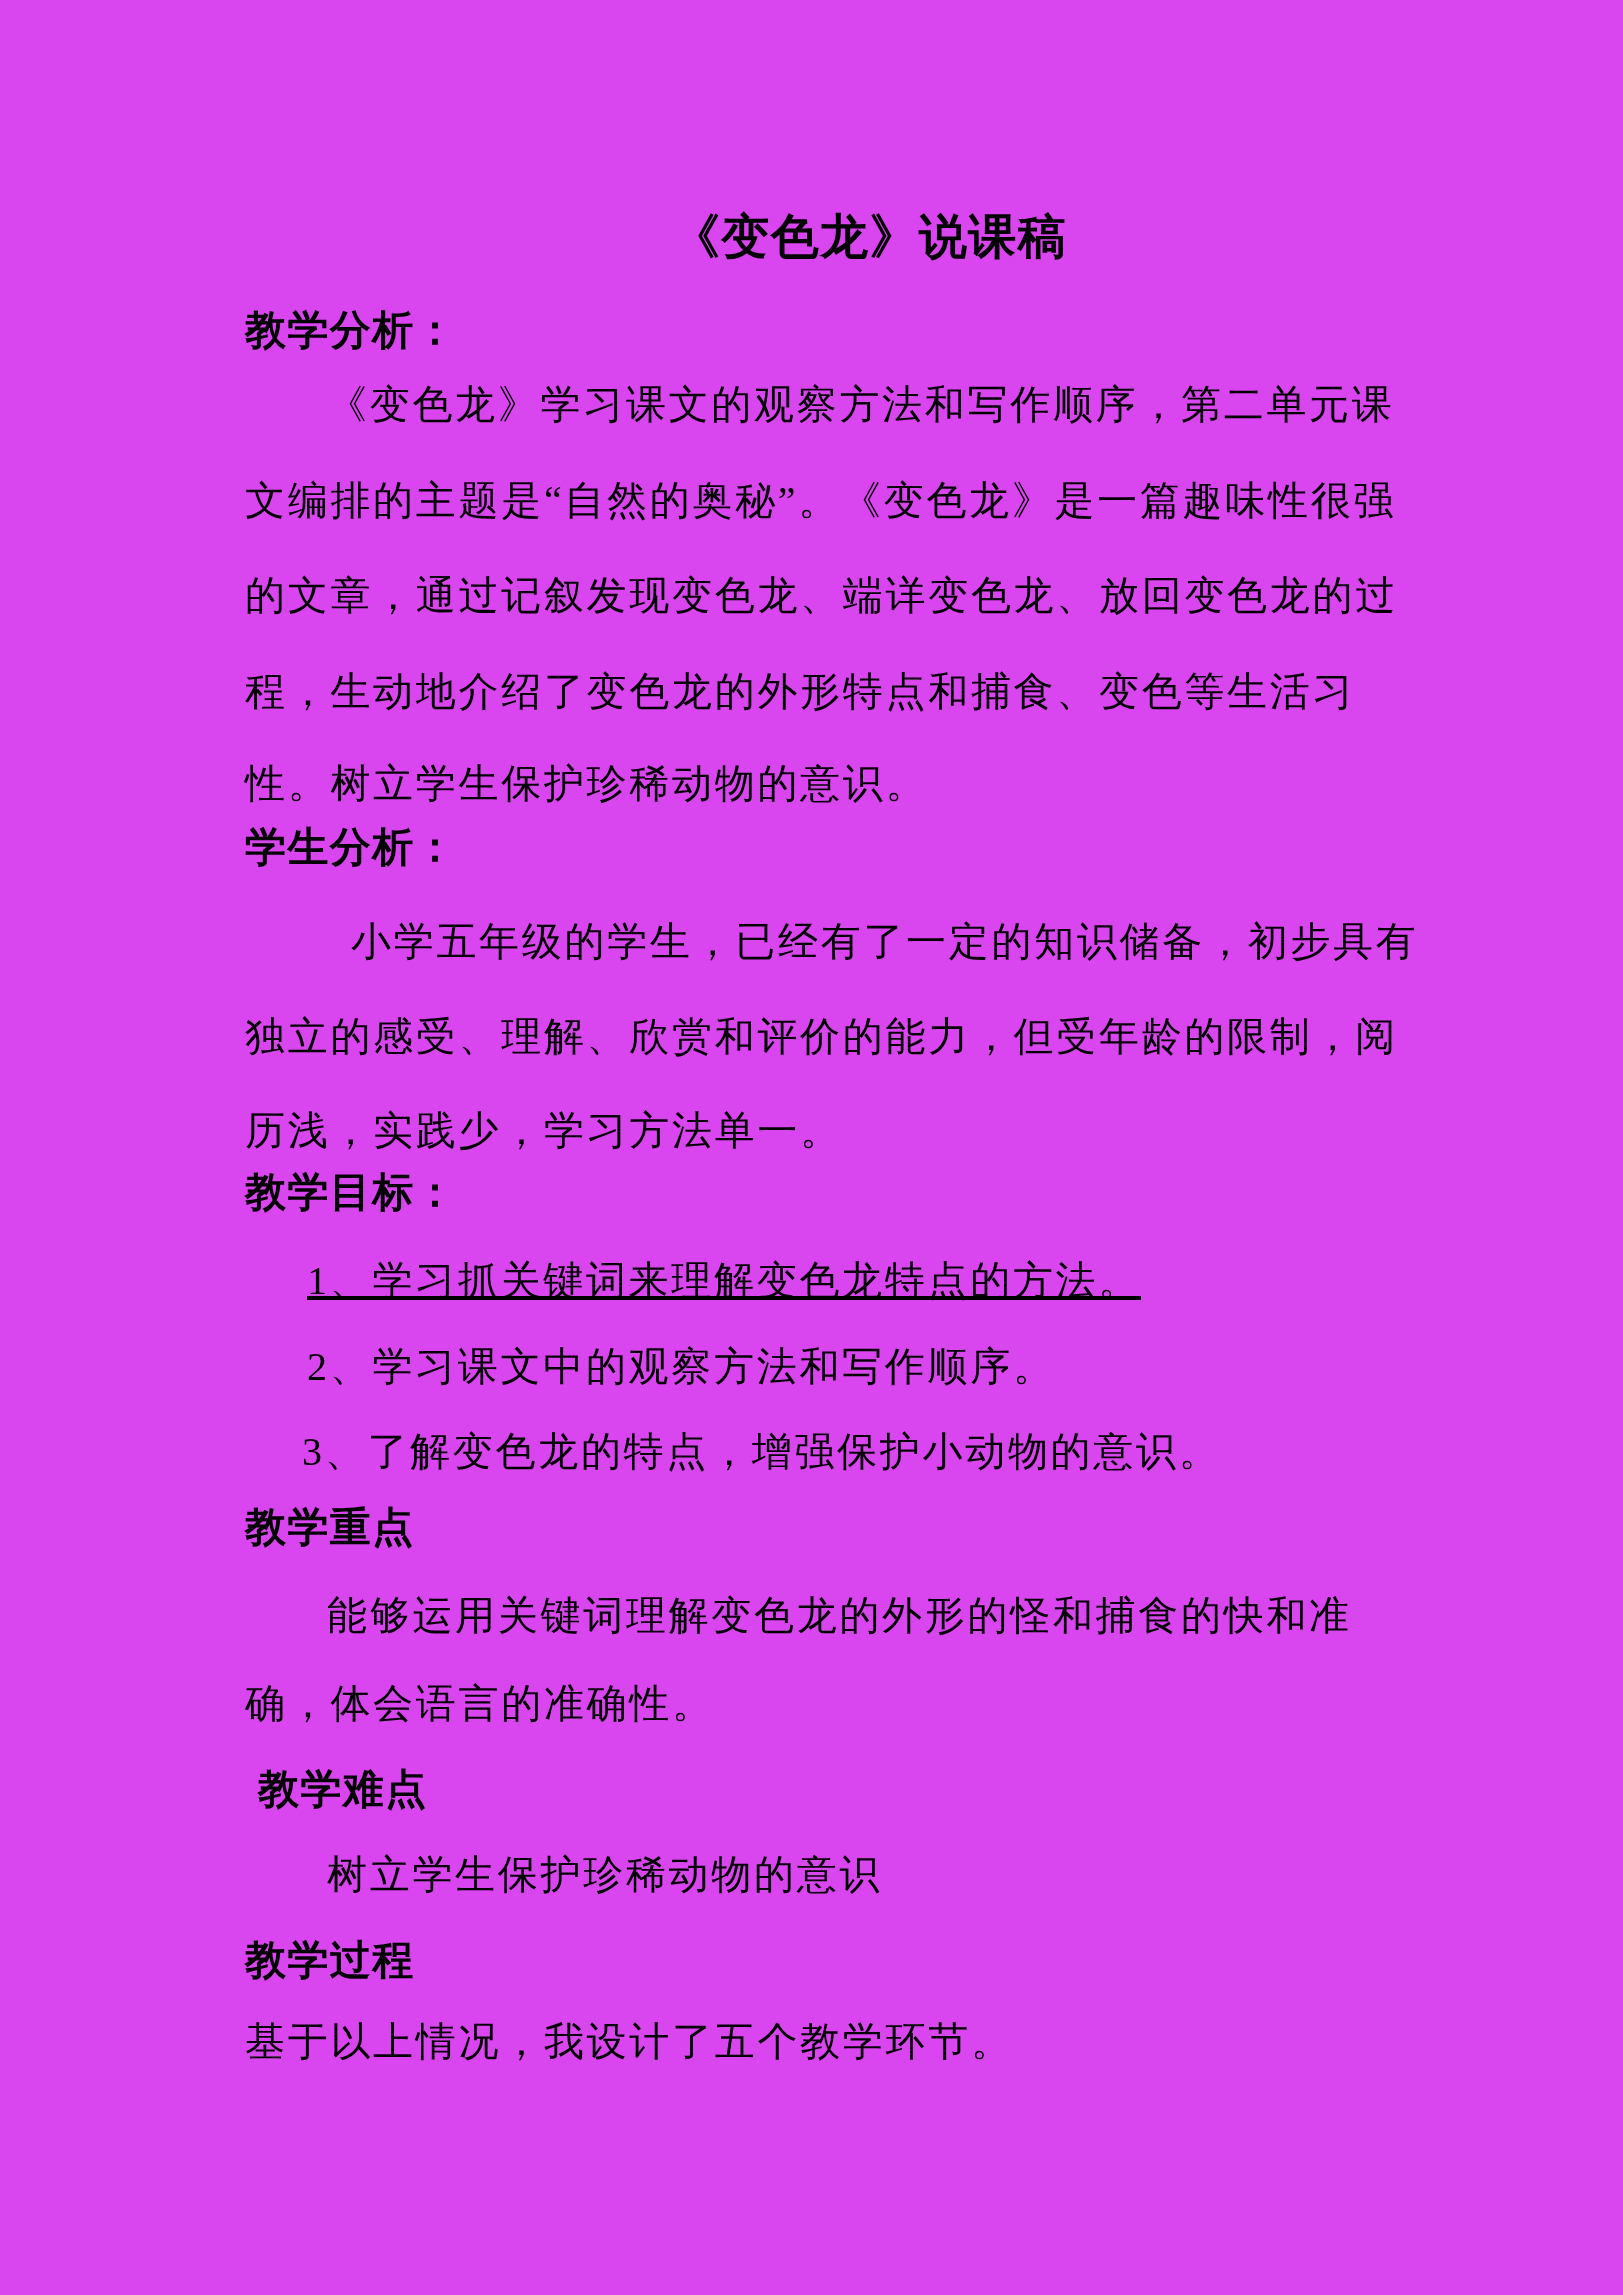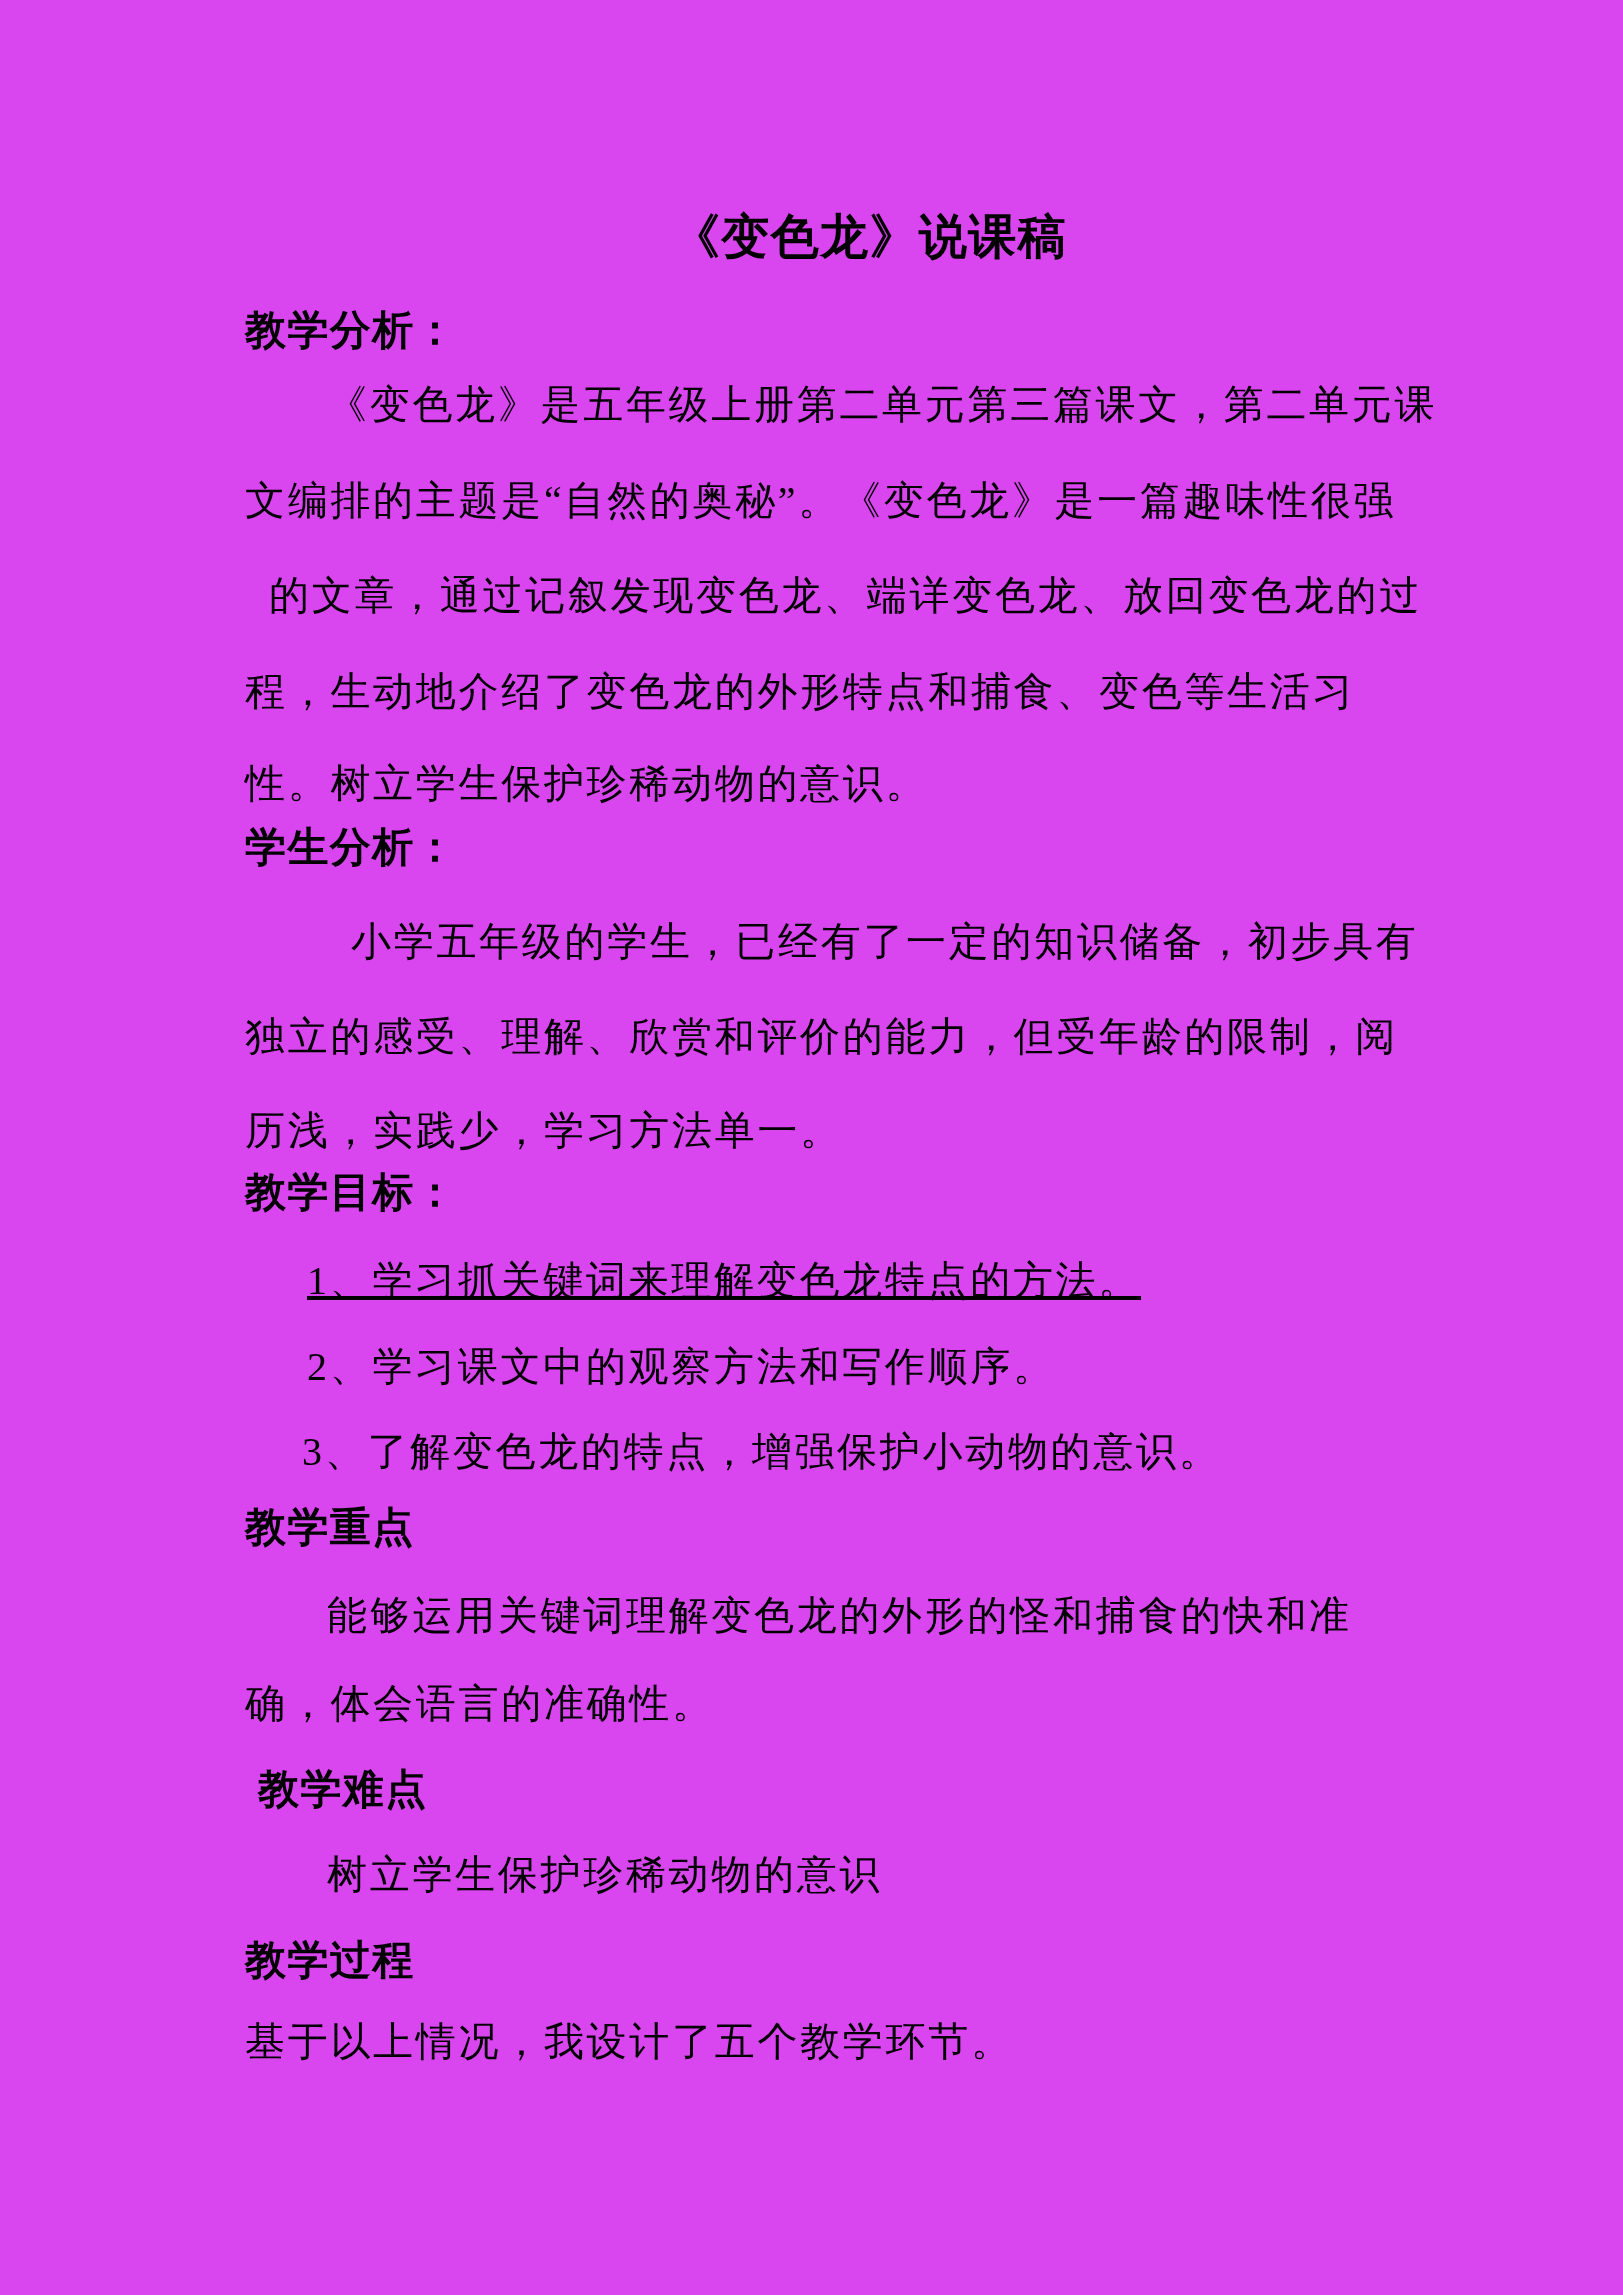--- a/index.html
+++ b/index.html
@@ -42,23 +42,23 @@
   }
 </style>
 </head>
 <body>
 
 <div class="page">
 
   <div class="doc-title" style="top:205px;">《变色龙》说课稿</div>
 
   <div class="line heading" style="top:305px; left:245px;">教学分析：</div>
-  <div class="line" style="top:380px; left:327px;">《变色龙》是五年级上册第二单元第三篇课文，第二单元课</div>
+  <div class="line" style="top:380px; left:327px;">《变色龙》学习课文的观察方法和写作顺序，第二单元课</div>
   <div class="line" style="top:476px; left:245px;">文编排的主题是“自然的奥秘”。《变色龙》是一篇趣味性很强</div>
-  <div class="line" style="top:571px; left:245px;margin-left:24px;">的文章，通过记叙发现变色龙、端详变色龙、放回变色龙的过</div>
+  <div class="line" style="top:571px; left:245px;">的文章，通过记叙发现变色龙、端详变色龙、放回变色龙的过</div>
   <div class="line" style="top:667px; left:245px;">程，生动地介绍了变色龙的外形特点和捕食、变色等生活习</div>
   <div class="line" style="top:759px; left:245px;">性。树立学生保护珍稀动物的意识。</div>
 
   <div class="line heading" style="top:822px; left:245px;">学生分析：</div>
   <div class="line" style="top:917px; left:351px;">小学五年级的学生，已经有了一定的知识储备，初步具有</div>
   <div class="line" style="top:1012px; left:245px;">独立的感受、理解、欣赏和评价的能力，但受年龄的限制，阅</div>
   <div class="line" style="top:1106px; left:245px;">历浅，实践少，学习方法单一。</div>
 
   <div class="line heading" style="top:1167px; left:245px;">教学目标：</div>
   <div class="line" style="top:1256px; left:307px;text-decoration:underline;">1、学习抓关键词来理解变色龙特点的方法。</div>

